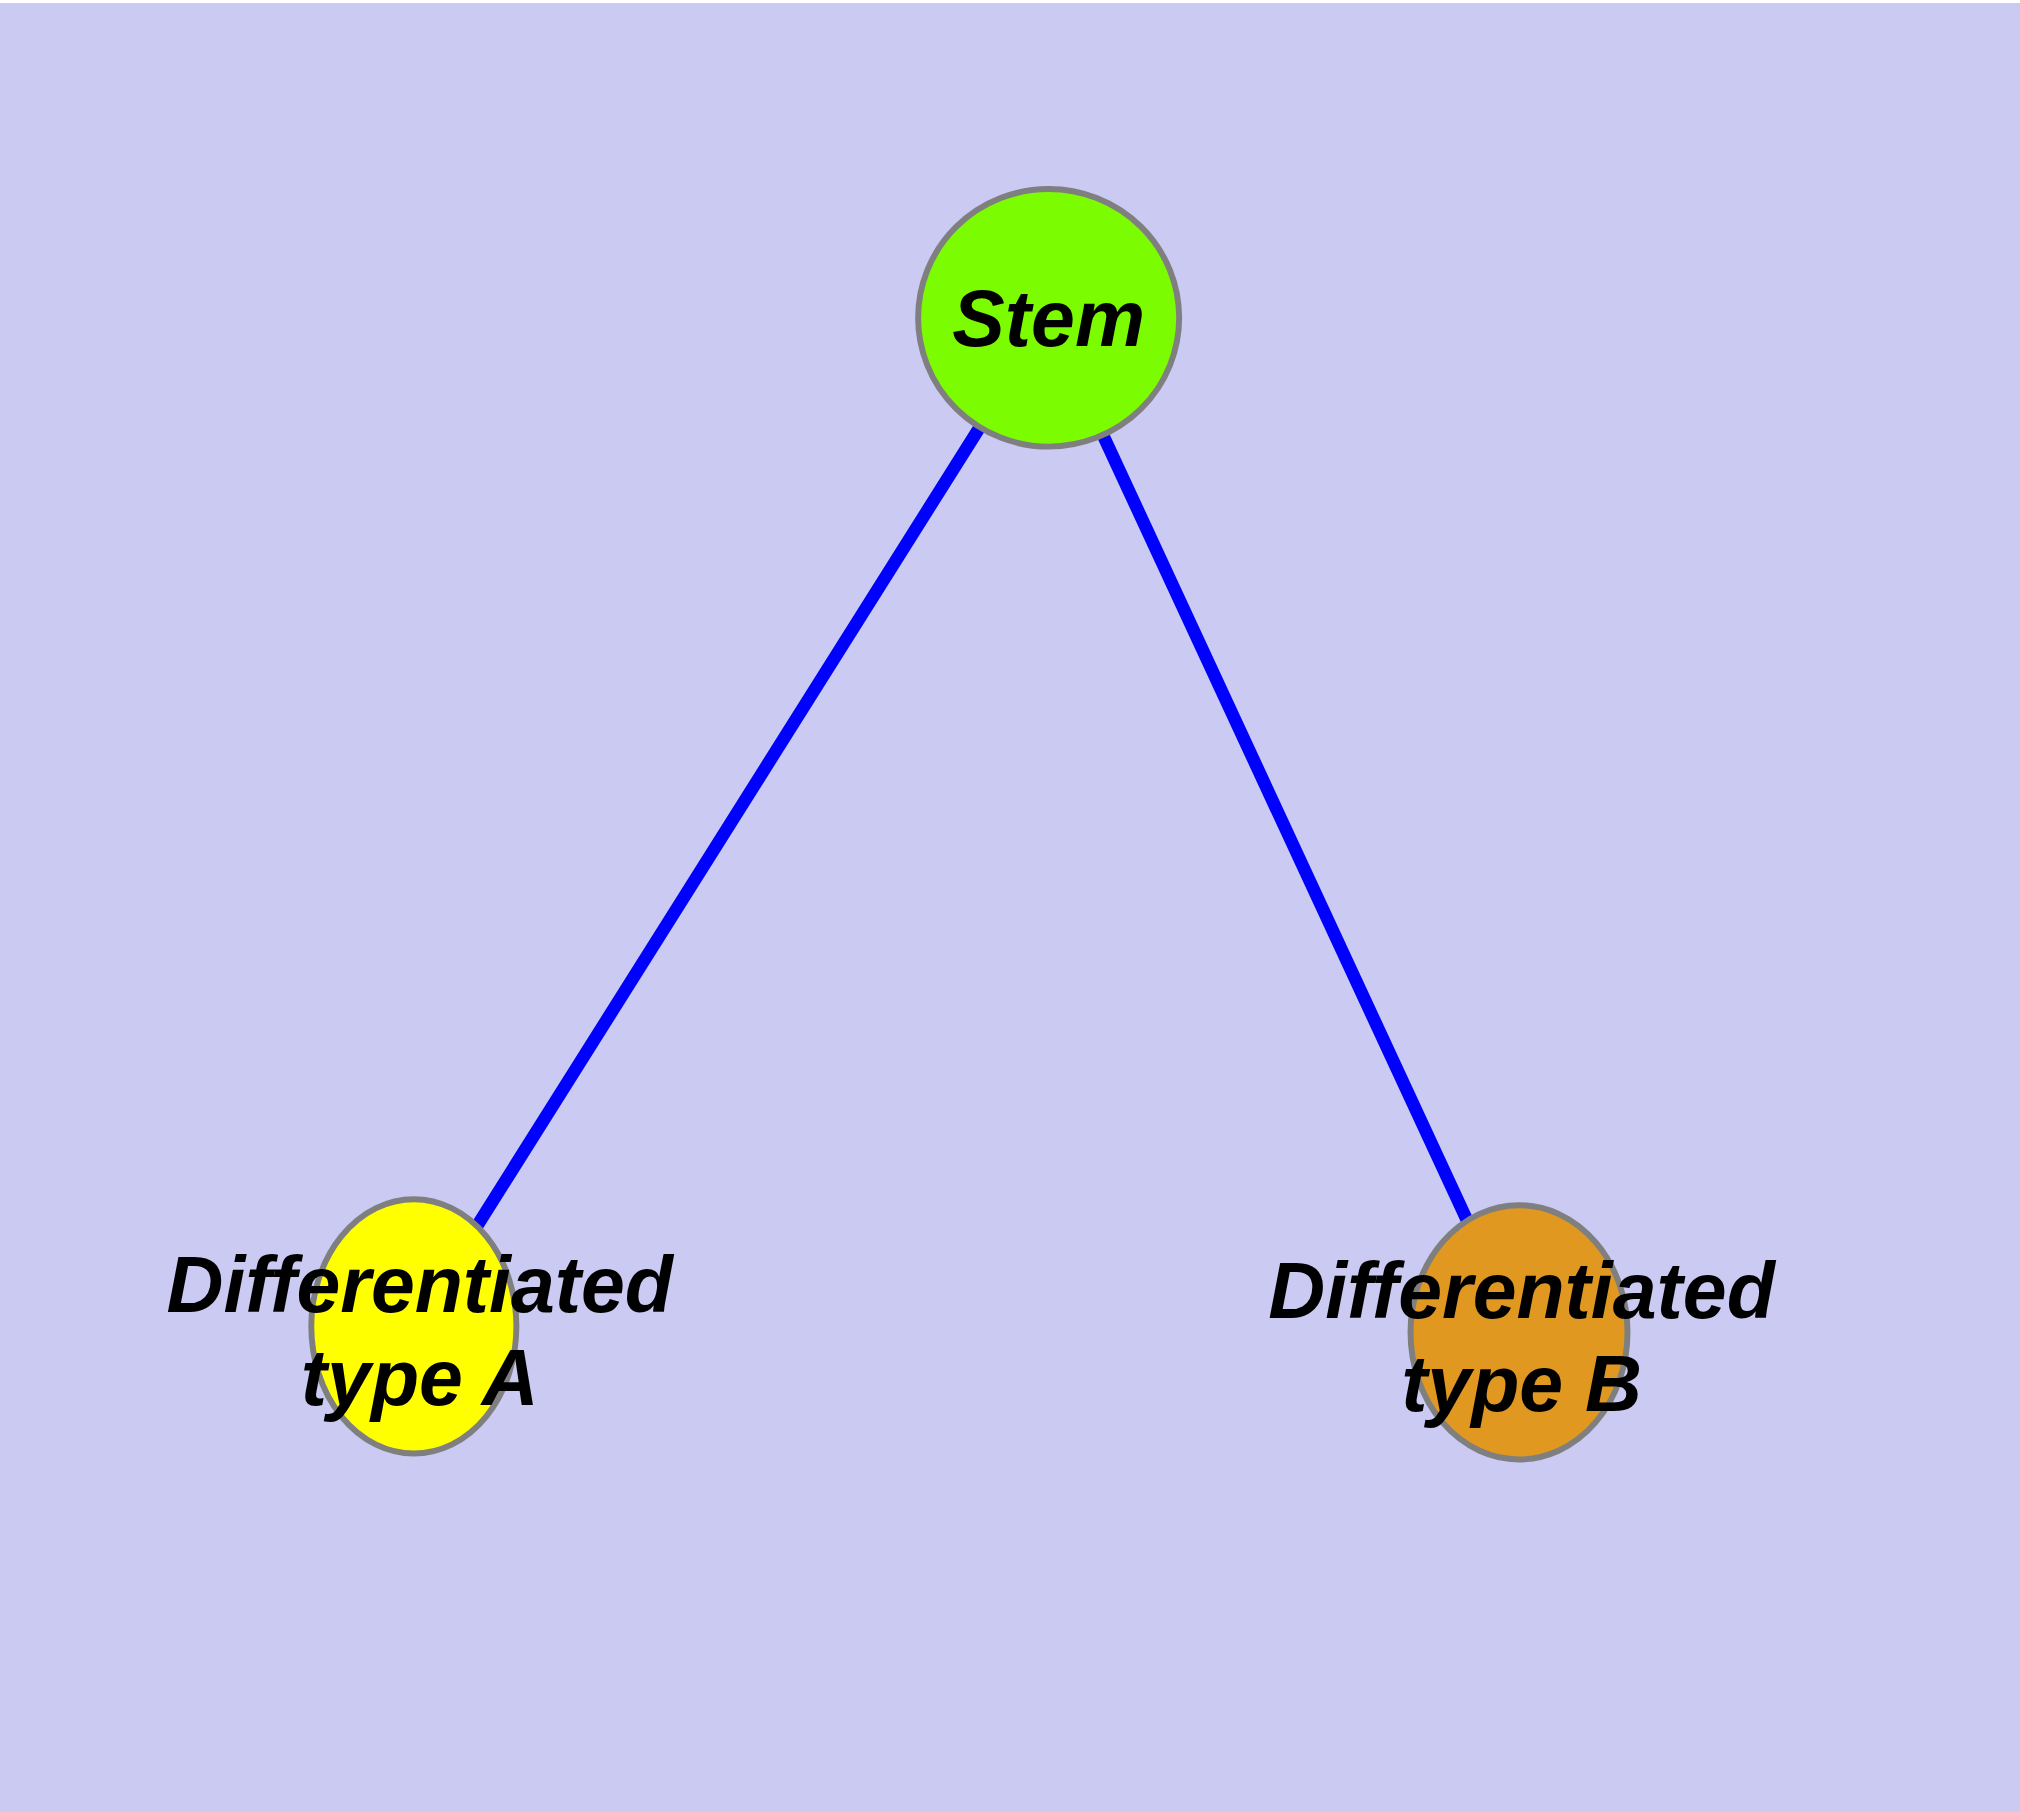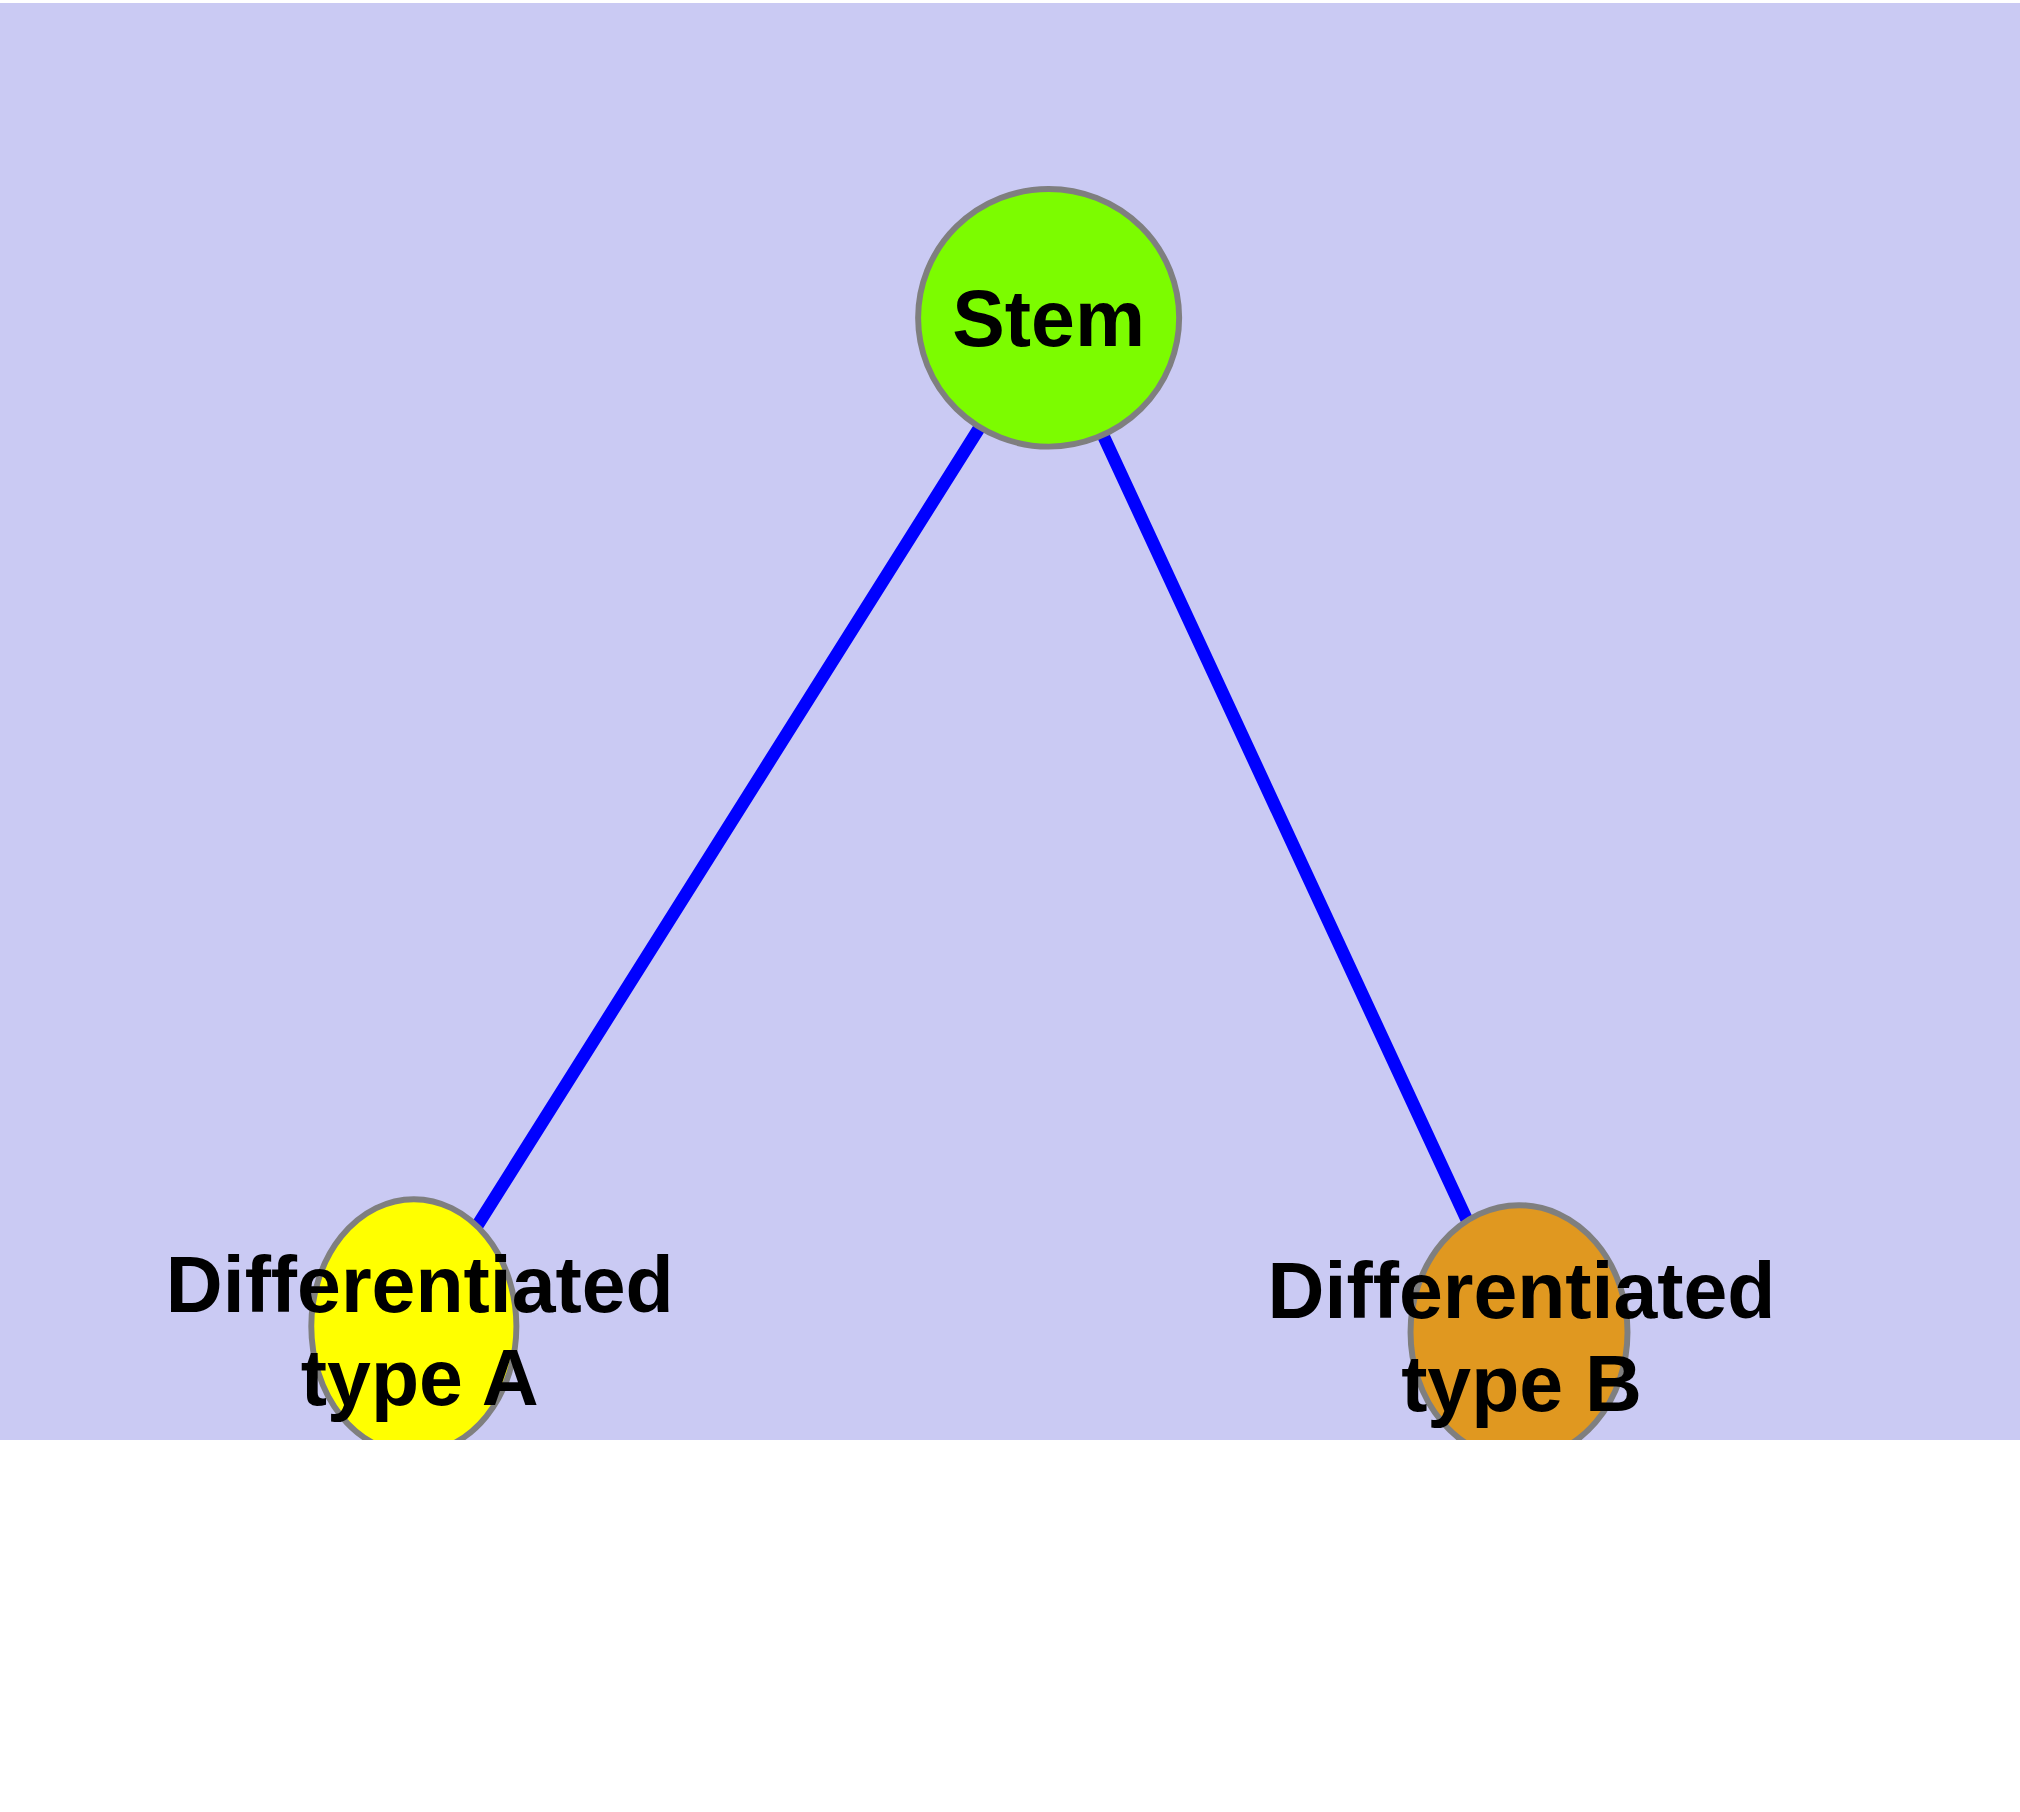--- a/index.html
+++ b/index.html
@@ -8,23 +8,24 @@
   }
   body {
     width: 2021px;
     height: 1812px;
     background: #ffffff;
     font-family: "Liberation Sans", sans-serif;
   }
   .canvas {
     position: relative;
     width: 2021px;
-    height: 1440px;
+    height: 1812px;
     background: #cacaf3;
     overflow: hidden;
+    font-style: italic;
   }
   .top-strip {
     position: absolute;
     top: 0;
     left: 0;
     width: 100%;
     height: 2.5px;
     background: #ffffff;
   }
   .diagram-svg {

